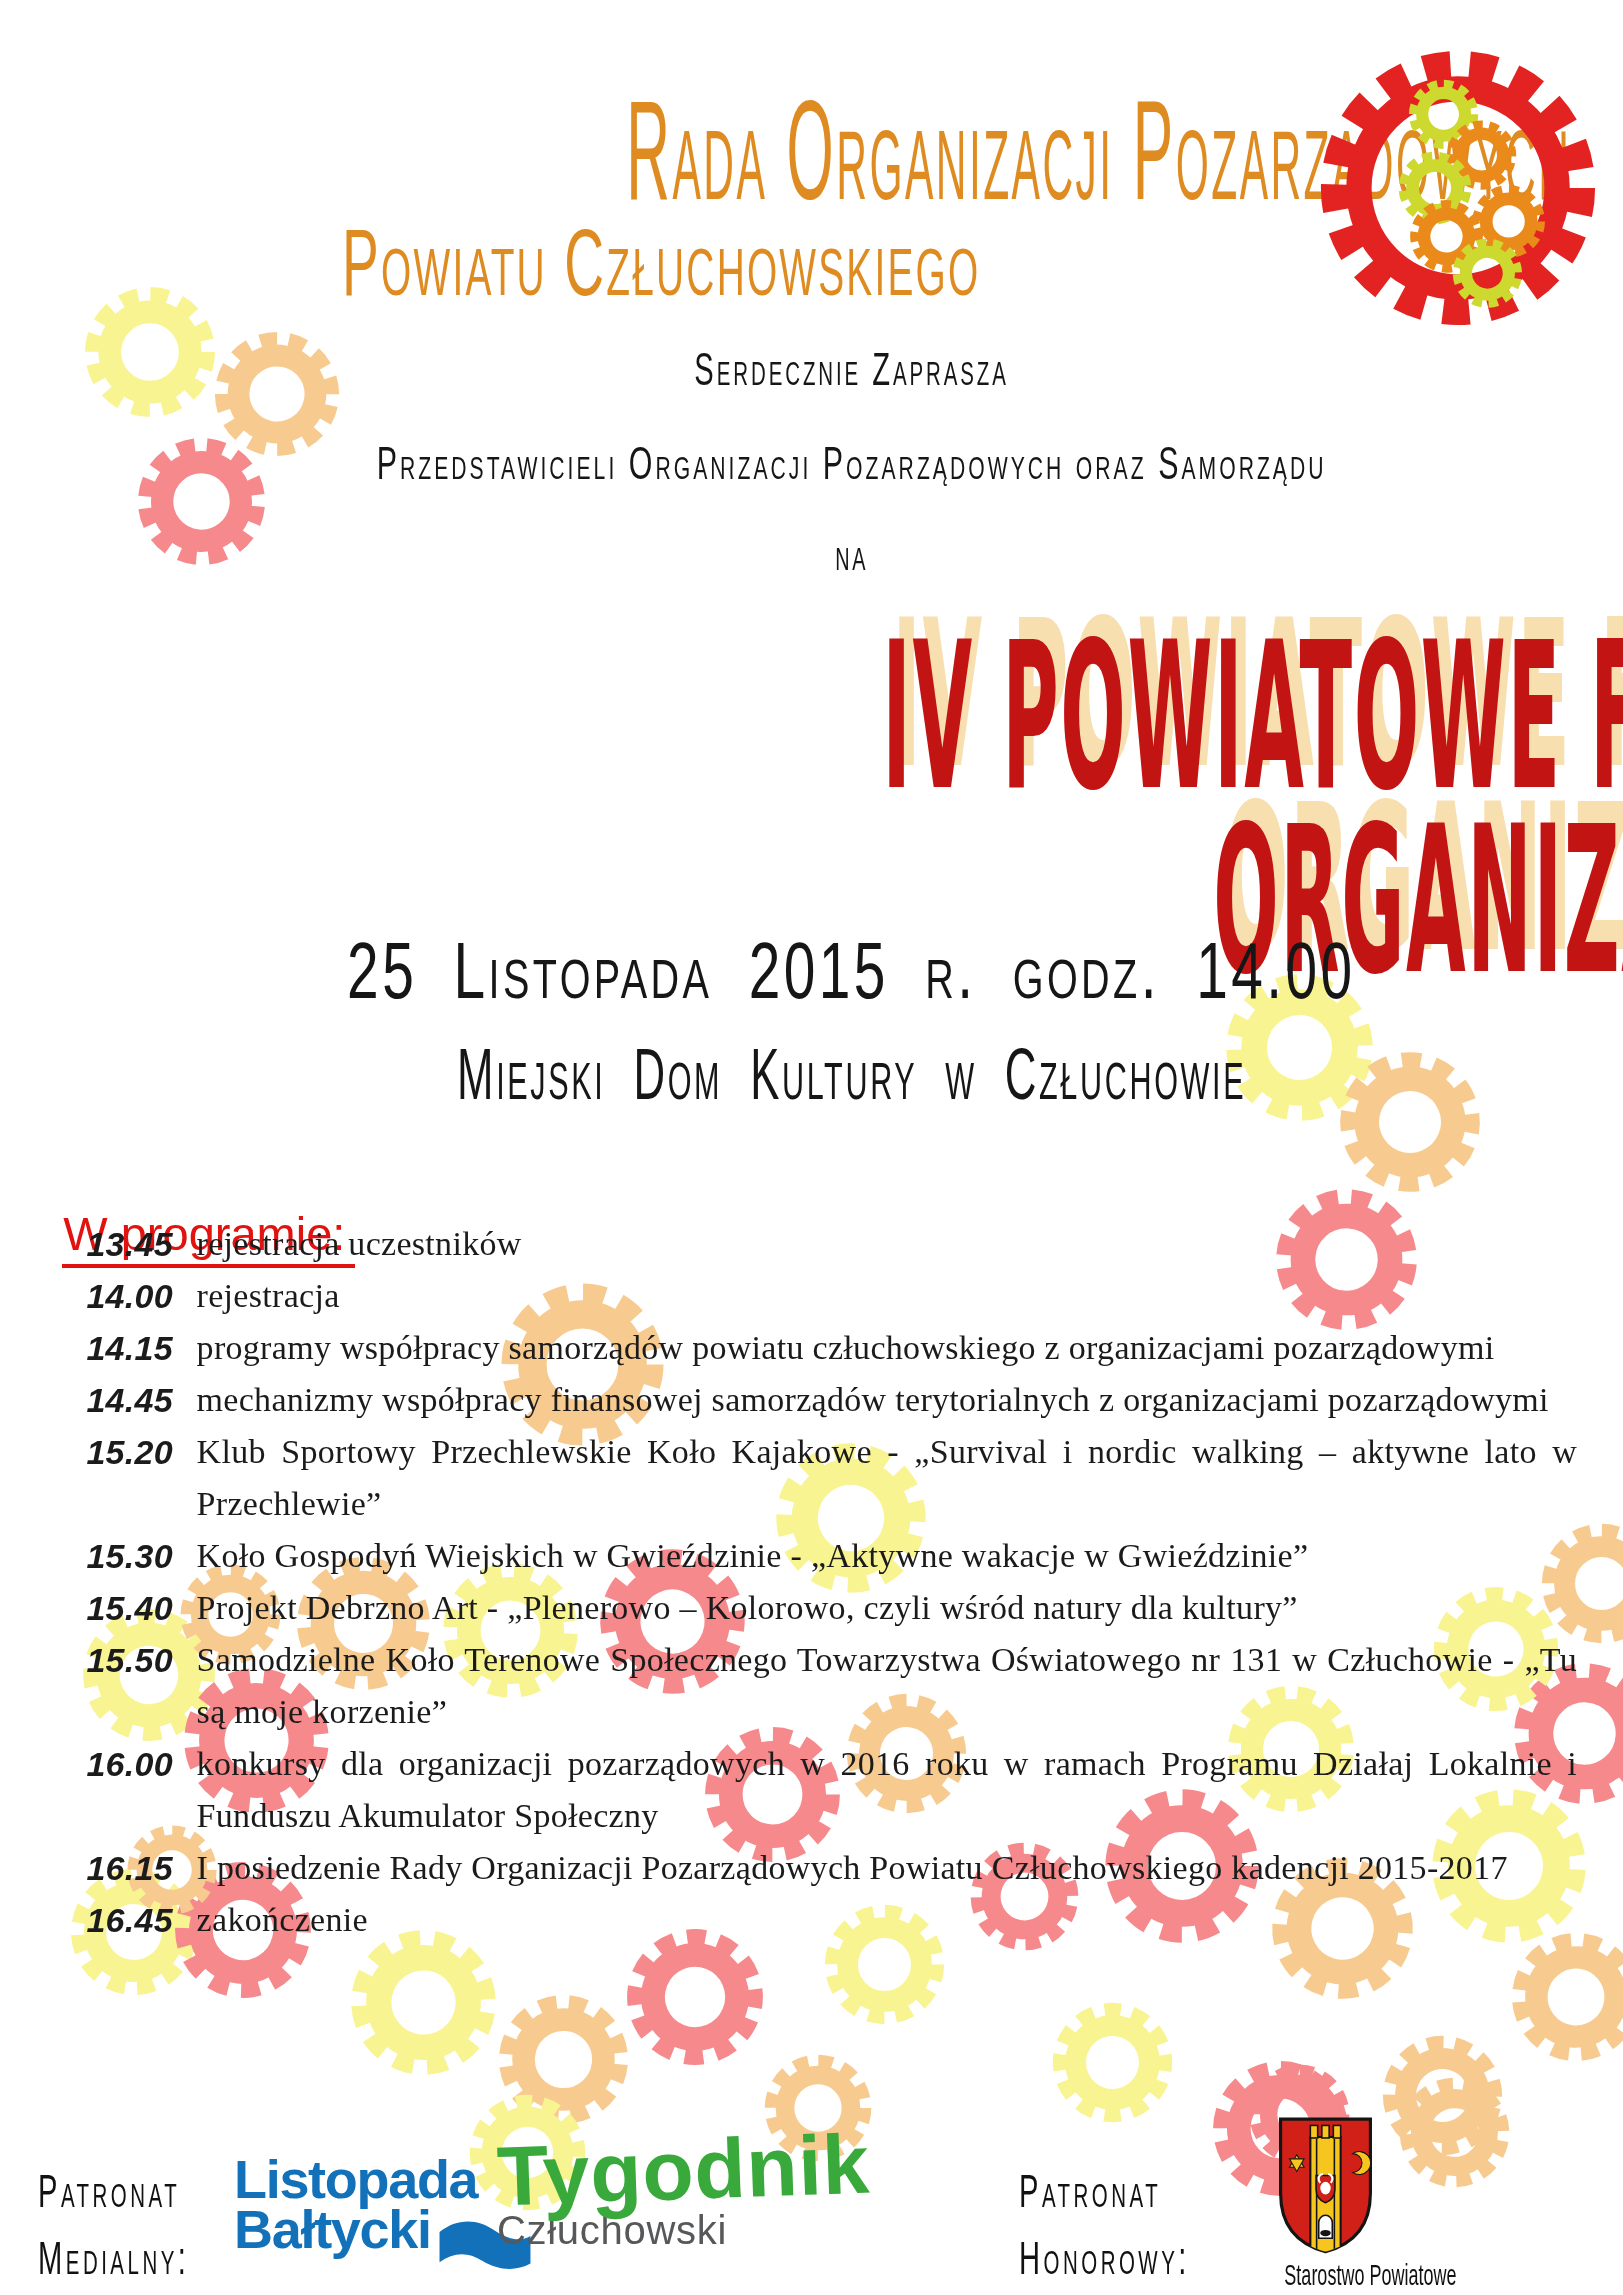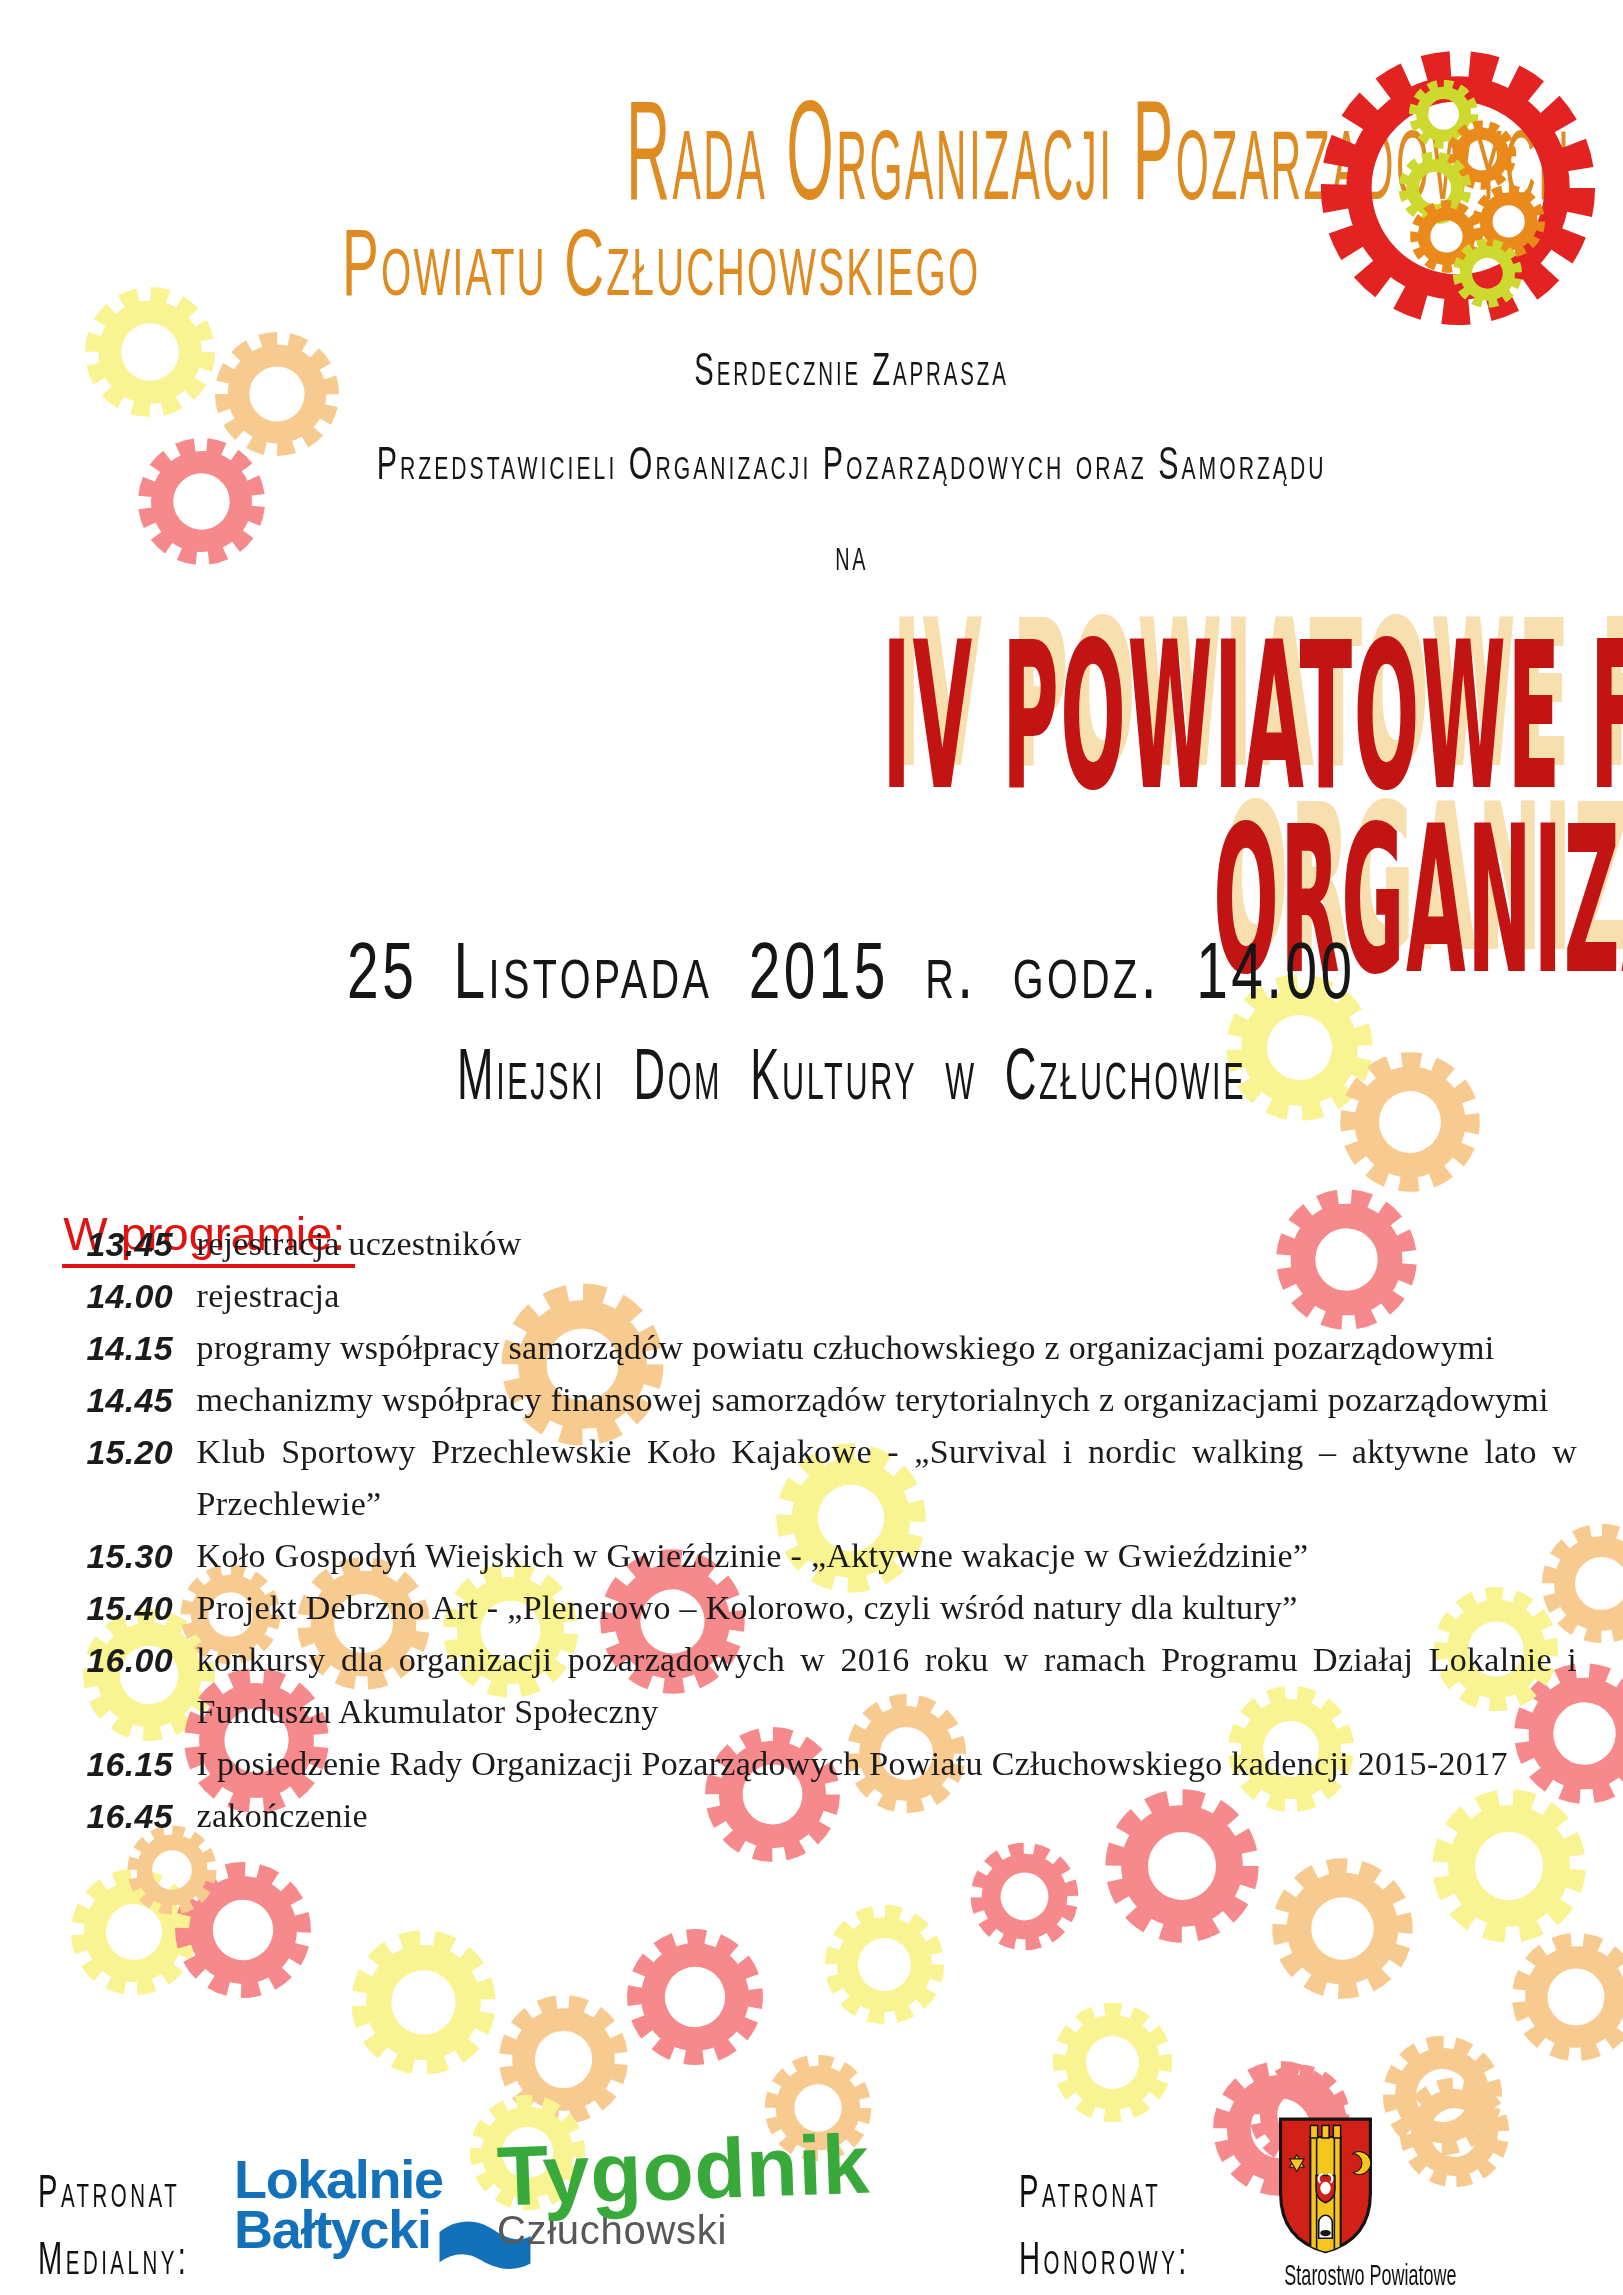--- a/index.html
+++ b/index.html
@@ -253,20 +253,24 @@
         <div class="prog-row">
           <div class="prog-time">15.30</div>
           <div class="prog-text">Koło Gospodyń Wiejskich w Gwieździnie - „Aktywne wakacje w Gwieździnie”</div>
         </div>
 
         <div class="prog-row">
           <div class="prog-time">15.40</div>
           <div class="prog-text">Projekt Debrzno Art - „Plenerowo – Kolorowo, czyli wśród natury dla kultury”</div>
         </div>
 
+        <div class="prog-row">
+          <div class="prog-time">15.50</div>
+          <div class="prog-text">Samodzielne Koło Terenowe Społecznego Towarzystwa Oświatowego nr 131 w Człuchowie - „Tu są moje korzenie”</div>
+        </div>
 
         <div class="prog-row">
           <div class="prog-time">16.00</div>
           <div class="prog-text">konkursy dla organizacji pozarządowych w 2016 roku w ramach Programu Działaj Lokalnie i Funduszu Akumulator Społeczny</div>
         </div>
 
         <div class="prog-row">
           <div class="prog-time">16.15</div>
           <div class="prog-text">I posiedzenie Rady Organizacji Pozarządowych Powiatu Człuchowskiego kadencji 2015-2017</div>
         </div>
@@ -276,21 +280,21 @@
           <div class="prog-text">zakończenie</div>
         </div>
       </div>
 
     <div class="flabel" style="left:38px;top:2158px">
       <span class="sc narrow-l" style="--sx:.62">Patronat</span><br>
       <span class="sc narrow-l" style="--sx:.62">Medialny:</span>
     </div>
 
     <div id="dziennik-logo">
-      <div class="dz-text">Lokalnie</div>
+      <div class="dz-text">Listopada</div>
       <div class="dz-text">Bałtycki</div>
       <svg id="dz-flag" viewBox="0 0 132 90">
         <path d="M0,26 C25,6 55,6 80,24 C100,38 118,40 132,32 L132,72 C110,84 85,82 62,68 C40,54 20,56 0,70 Z" fill="#1271B8"></path>
       </svg>
     </div>
 
     <div id="tygodnik-logo">
       <span class="tyg-main">Tygodnik</span>
       <span class="tyg-sub">Człuchowski</span>
     </div>

